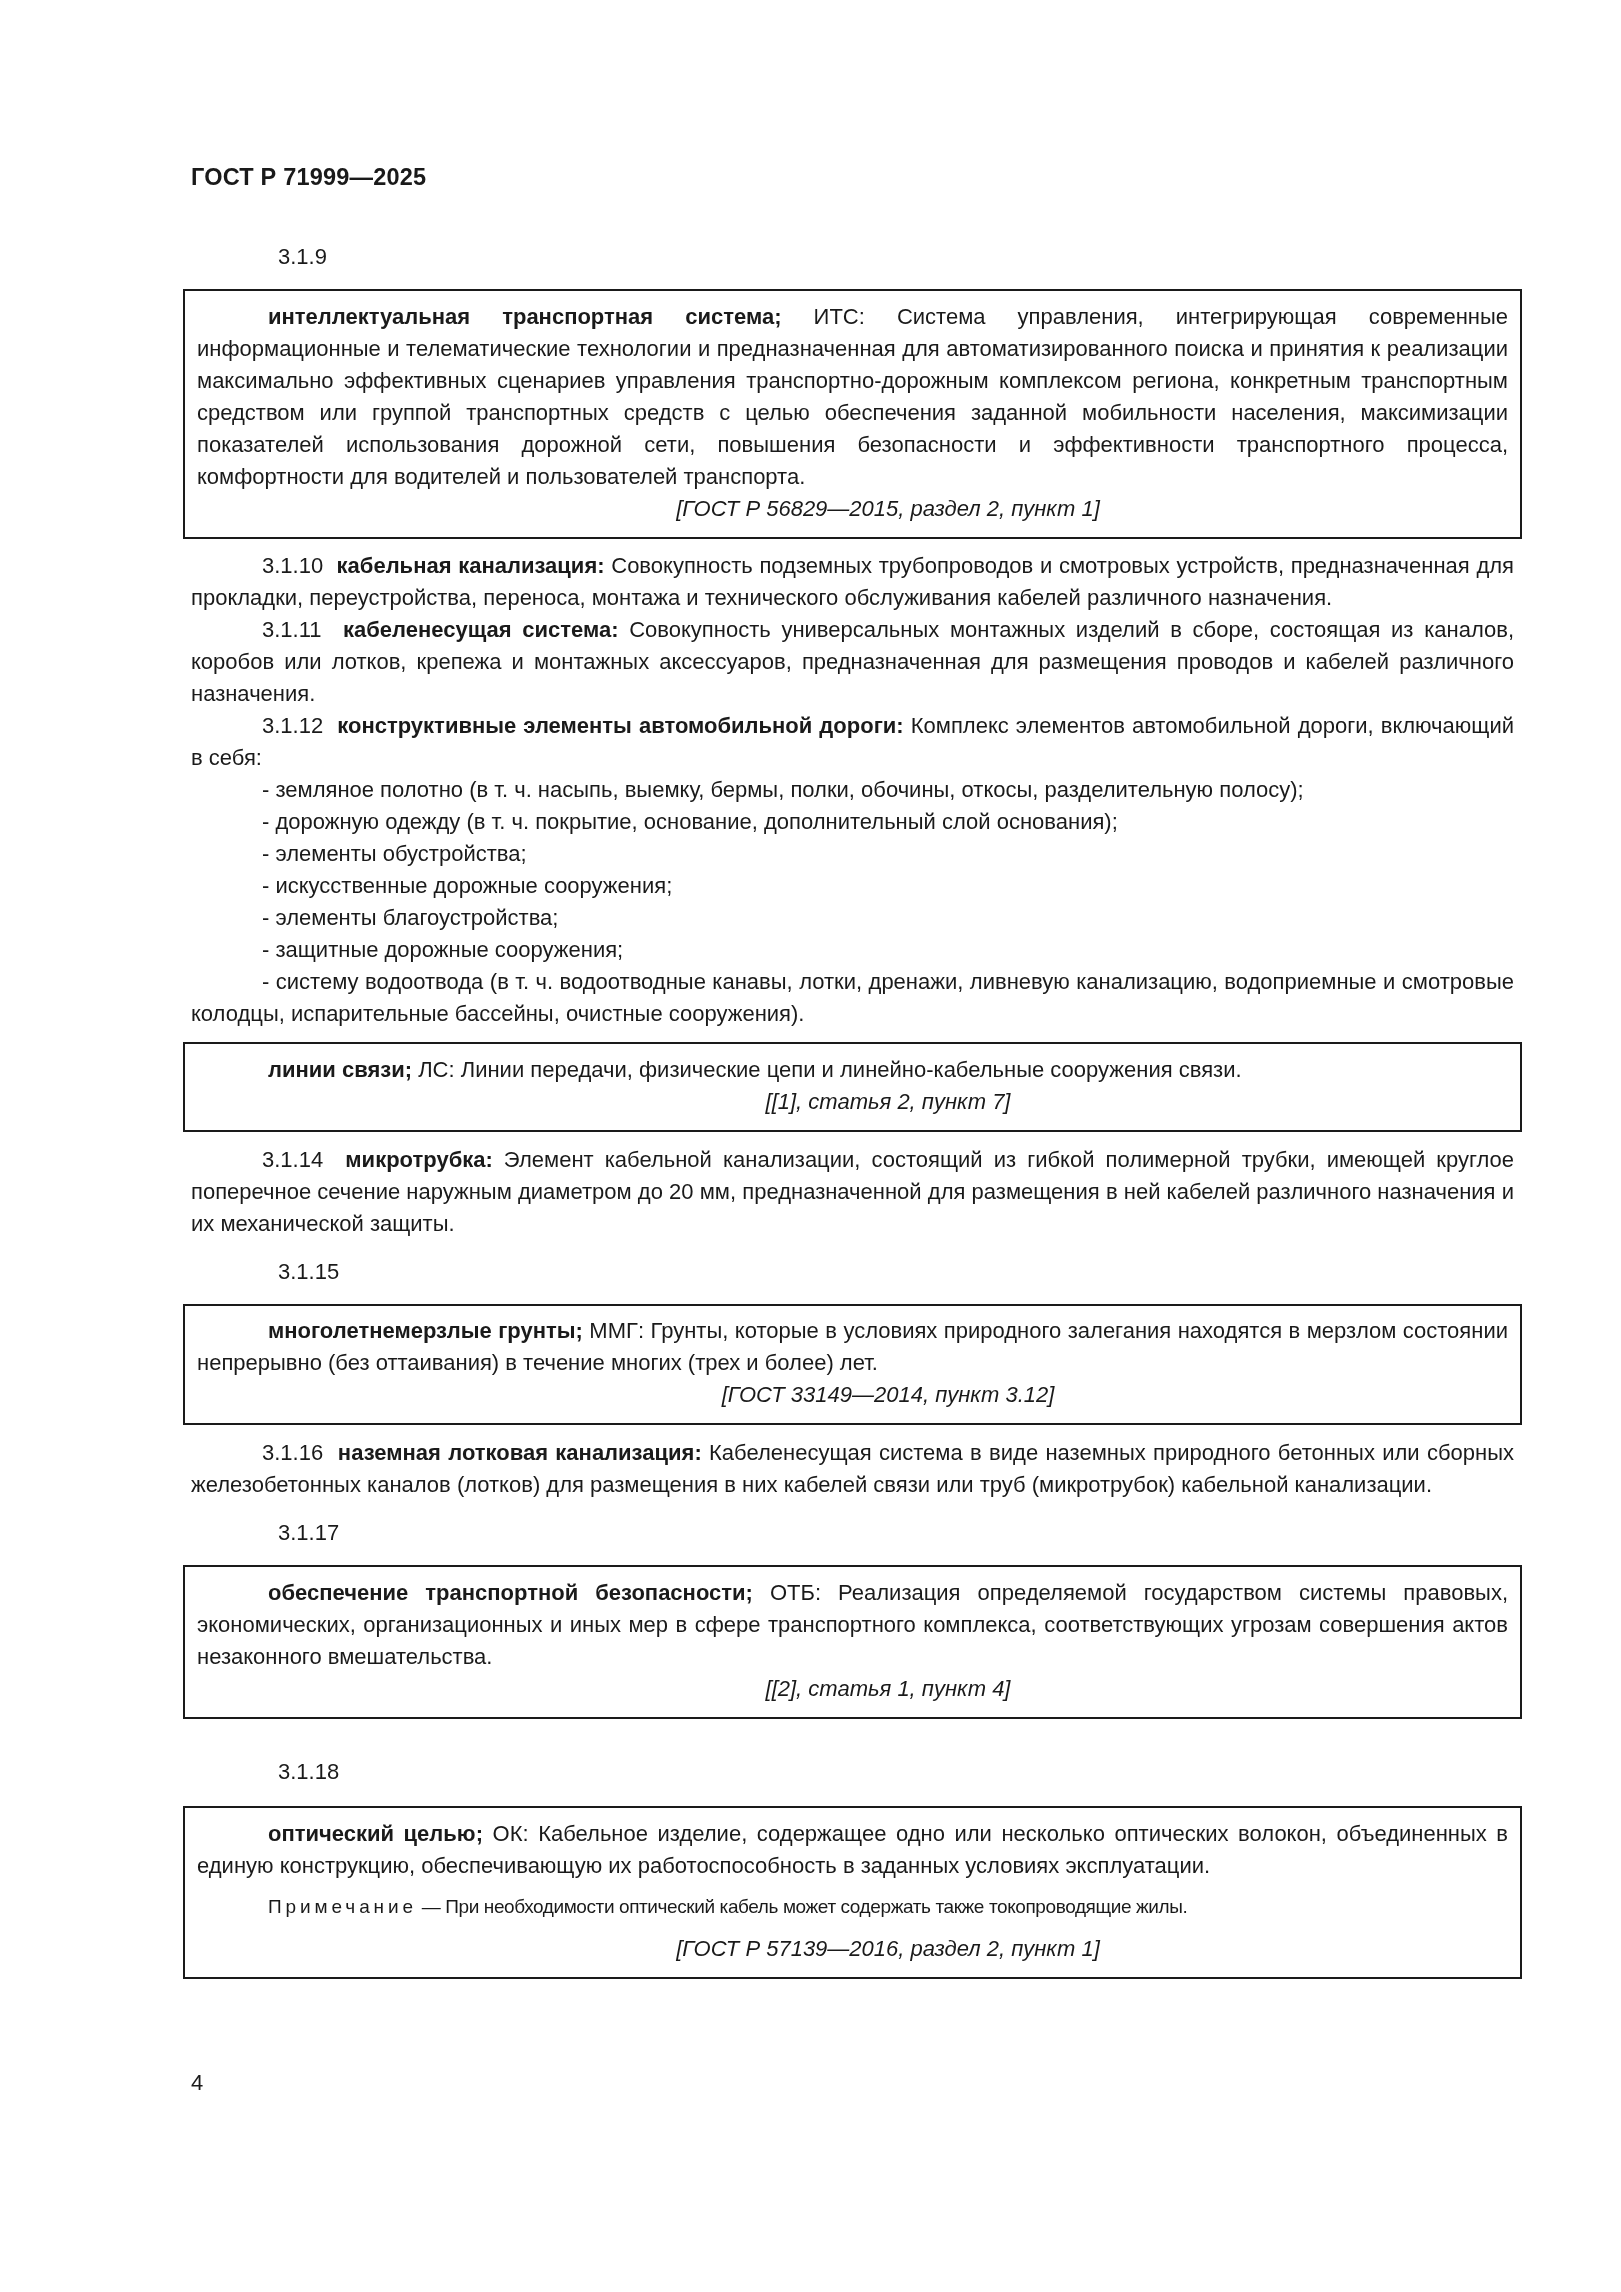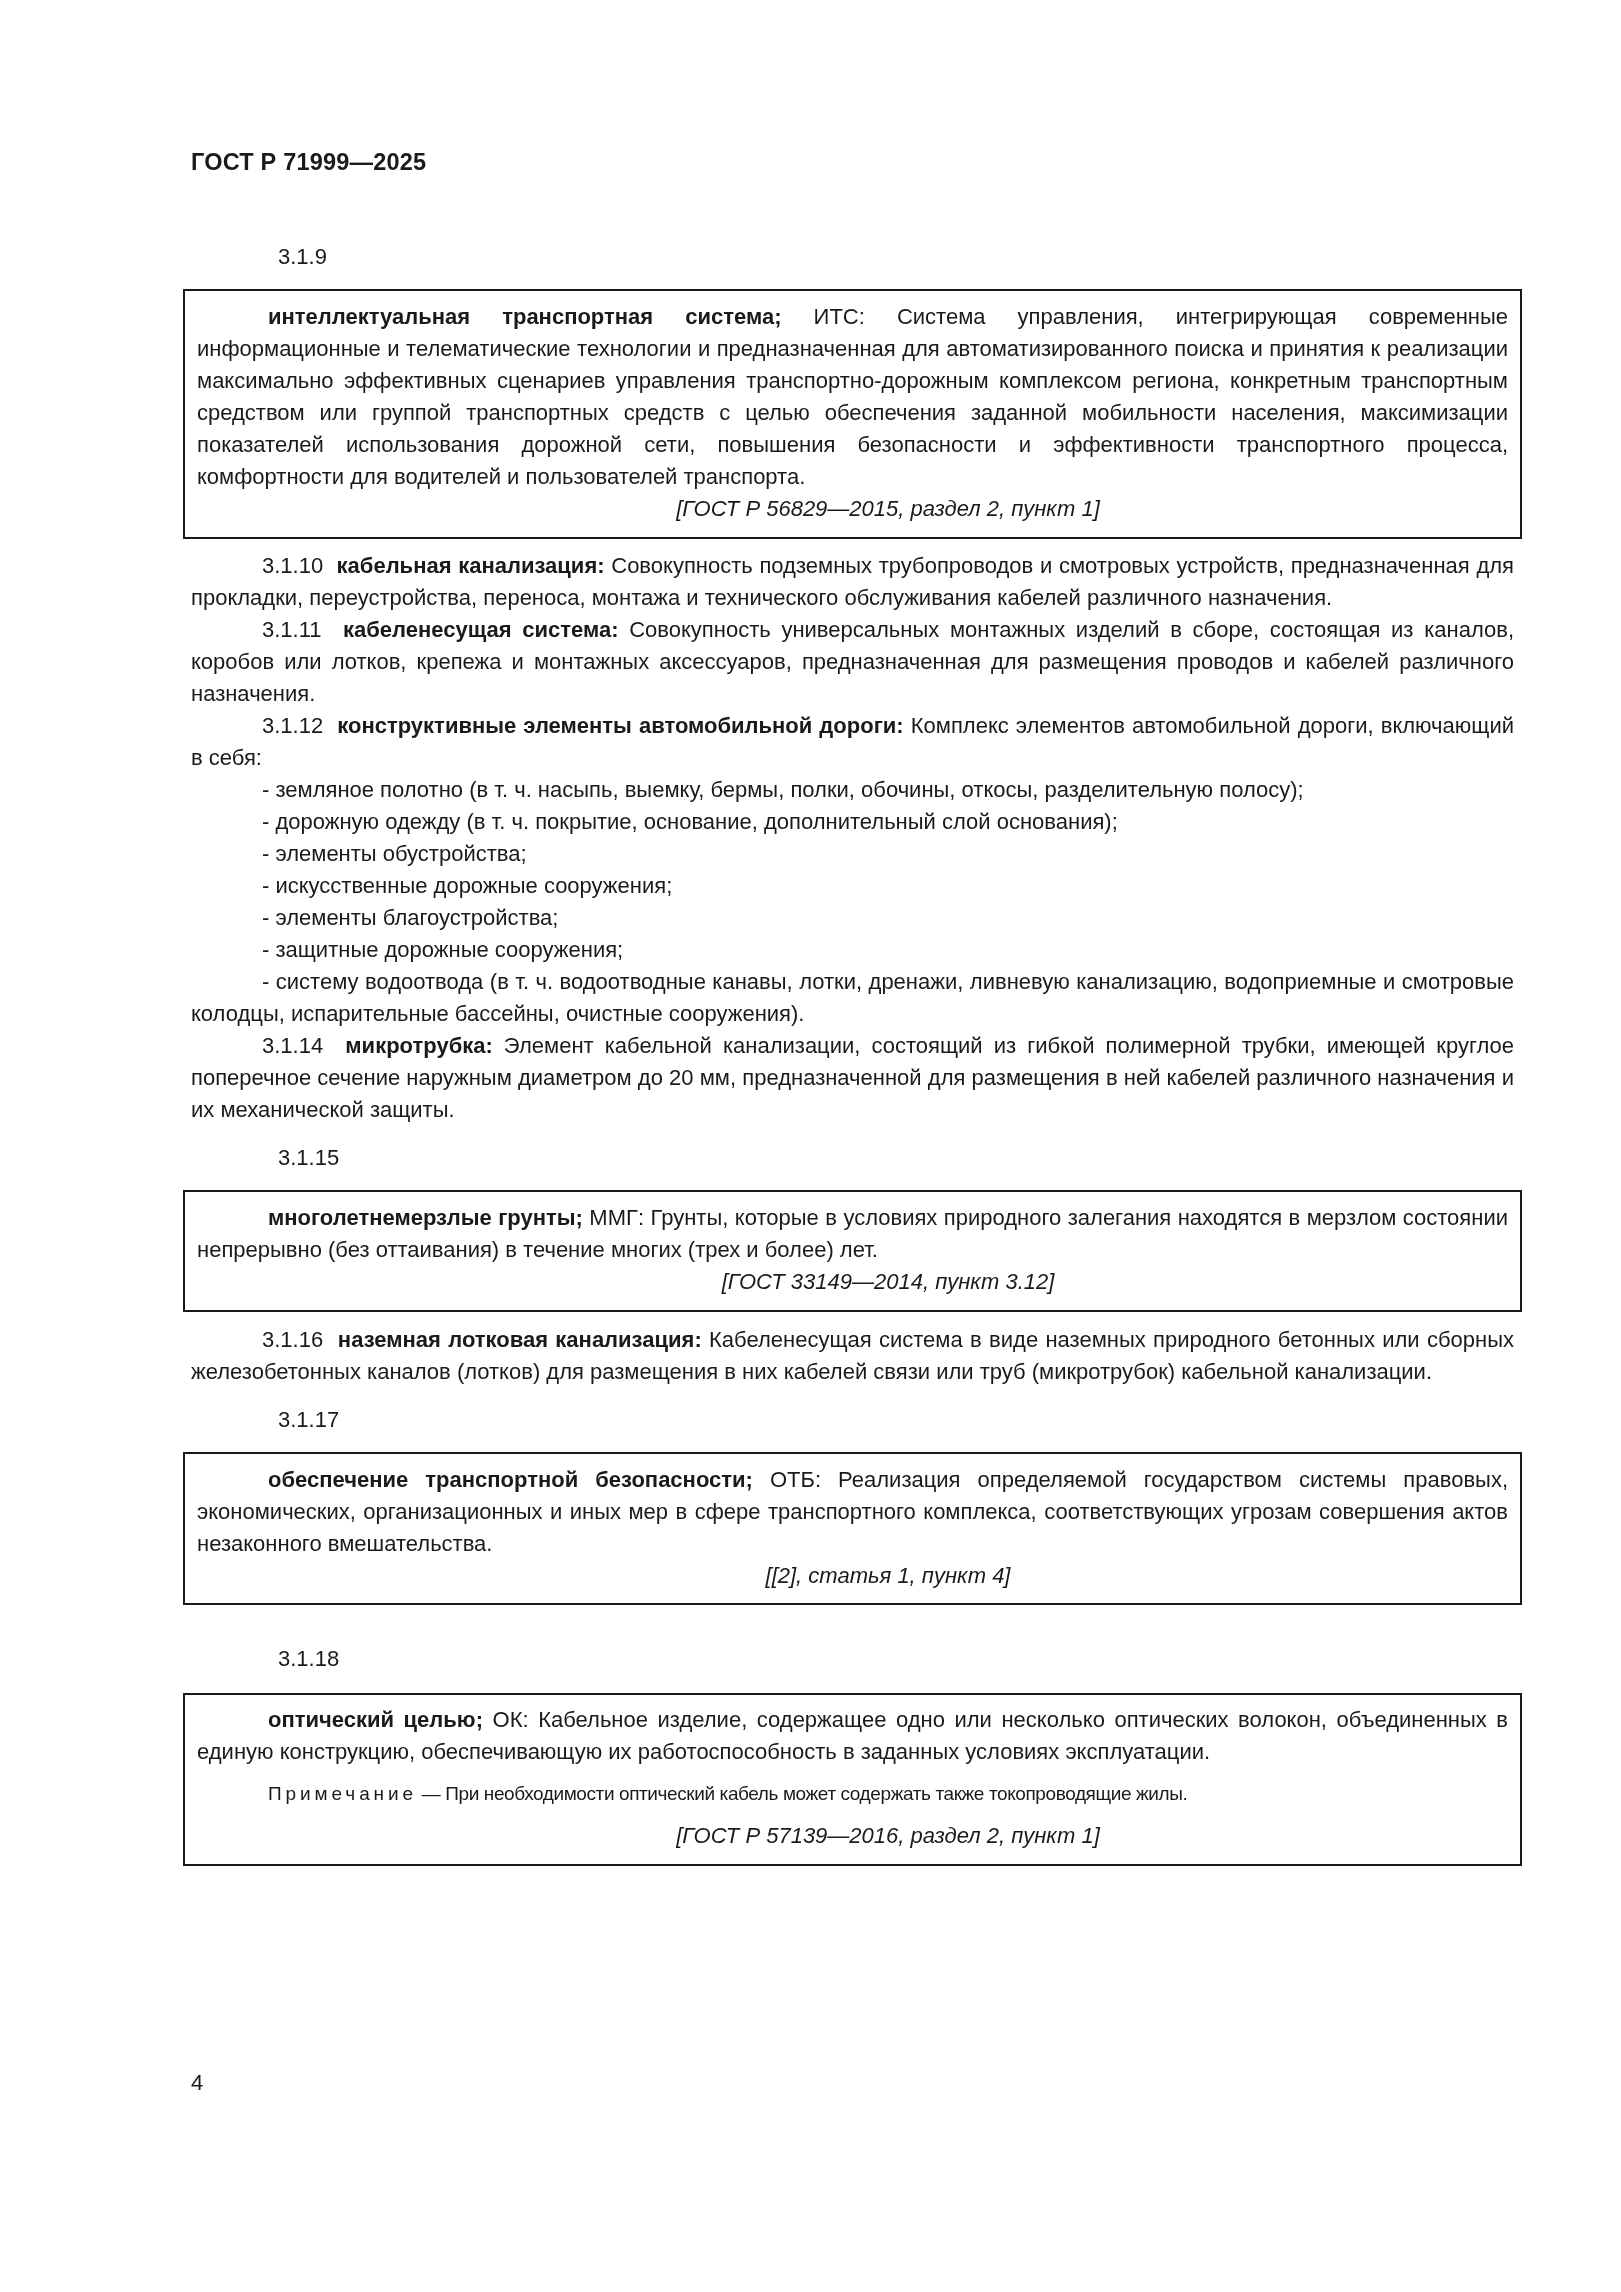--- a/index.html
+++ b/index.html
@@ -1,19 +1,19 @@
 <!DOCTYPE html>
 <html><head>
 <meta charset="utf-8">
 <style>
   html, body { margin: 0; padding: 0; background: #ffffff; }
   body { width: 1621px; height: 2293px; position: relative; overflow: hidden;
          font-family: "Liberation Sans", sans-serif; color: #1a1a1a; }
   .page { position: absolute; left: 191px; top: 0; width: 1323px; }
-  .doc-header { position: absolute; left: 0; top: 149px; font-weight: bold; font-size: 23.5px; letter-spacing: 0.2px; }
+  .doc-header { position: absolute; left: 0; top: 164px; font-weight: bold; font-size: 23.5px; letter-spacing: 0.2px; }
   .flow { position: absolute; left: 0; top: 225px; width: 1323px; font-size: 22px; line-height: 32px; }
   p { margin: 0; text-align: justify; text-indent: 71px; }
   .num-line { margin: 16px; padding-left: 71px; height: 32px; }
   .box { border: 2.5px solid #1a1a1a; padding: 9.8px 11.8px 11.8px 11.8px; margin: 11.8px -7.8px 11.8px -7.8px; }
   .box p { text-indent: 71px; }
   .src { margin: 0; padding-left: 71px; text-align: center; font-style: italic; }
   .note { margin: 9.8px 0 9.8px 0; padding-left: 71px; font-size: 19px; letter-spacing: -0.4px; }
   .note .lbl { letter-spacing: 3.9px; }
   b { font-weight: bold; }
   .item { margin: 0; text-indent: 71px; text-align: justify; }
@@ -40,20 +40,24 @@
 
     <p><span>3.1.12</span>&nbsp;&nbsp;<b>конструктивные элементы автомобильной дороги:</b><span> Комплекс элементов автомобильной дороги, включающий в себя:</span></p>
     <p class="item">- земляное полотно (в т. ч. насыпь, выемку, бермы, полки, обочины, откосы, разделительную полосу);</p>
     <p class="item">- дорожную одежду (в т. ч. покрытие, основание, дополнительный слой основания);</p>
     <p class="item">- элементы обустройства;</p>
     <p class="item">- искусственные дорожные сооружения;</p>
     <p class="item">- элементы благоустройства;</p>
     <p class="item">- защитные дорожные сооружения;</p>
     <p class="item">- систему водоотвода (в т. ч. водоотводные канавы, лотки, дренажи, ливневую канализацию, водоприемные и смотровые колодцы, испарительные бассейны, очистные сооружения).</p>
 
+    <div class="box">
+      <p><b>линии связи;</b><span> ЛС:</span><span> Линии передачи, физические цепи и линейно-кабельные сооружения связи.</span></p>
+      <div class="src">[[1], статья 2, пункт 7]</div>
+    </div>
 
     <p><span>3.1.14</span>&nbsp;&nbsp;<b>микротрубка:</b><span> Элемент кабельной канализации, состоящий из гибкой полимерной трубки, имеющей круглое поперечное сечение наружным диаметром до 20 мм, предназначенной для размещения в ней кабелей различного назначения и их механической защиты.</span></p>
 
     <div class="num-line">3.1.15</div>
     <div class="box">
       <p><b>многолетнемерзлые грунты;</b><span> ММГ:</span><span> Грунты, которые в условиях природного залегания находятся в мерзлом состоянии непрерывно (без оттаивания) в течение многих (трех и более) лет.</span></p>
       <div class="src">[ГОСТ 33149—2014, пункт 3.12]</div>
     </div>
 
     <p><span>3.1.16</span>&nbsp;&nbsp;<b>наземная лотковая канализация:</b><span> Кабеленесущая система в виде наземных природного бетонных или сборных железобетонных каналов (лотков) для размещения в них кабелей связи или труб (микротрубок) кабельной канализации.</span></p>

